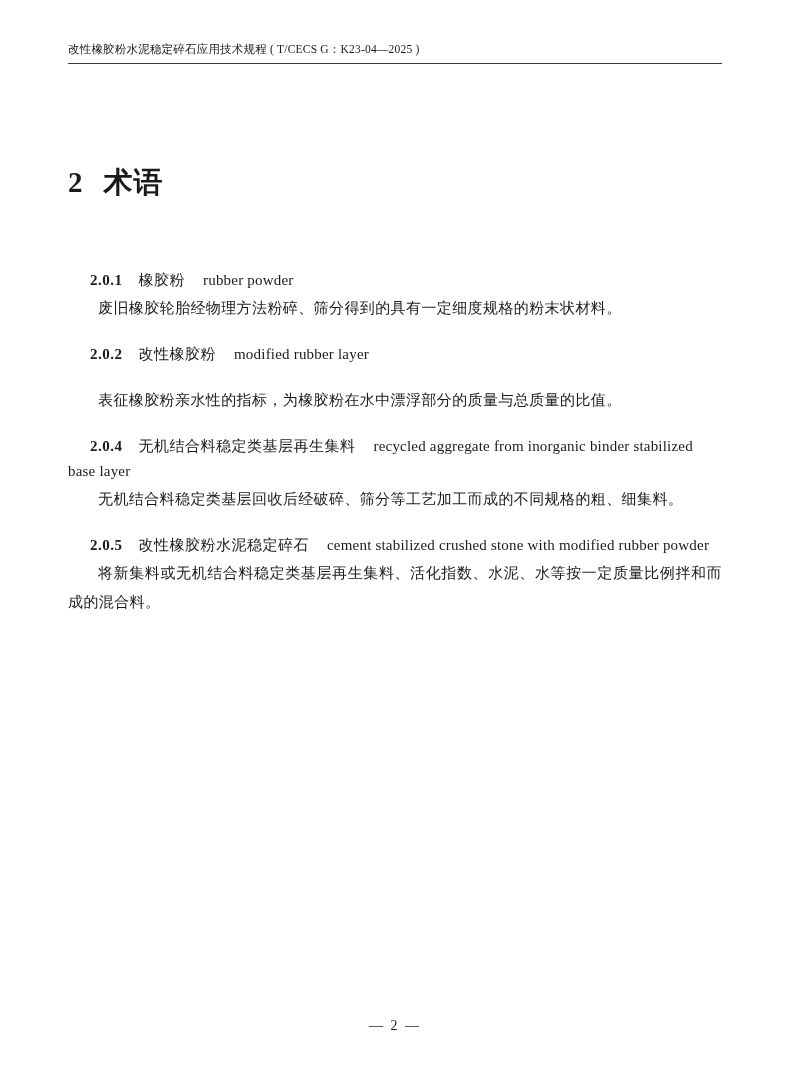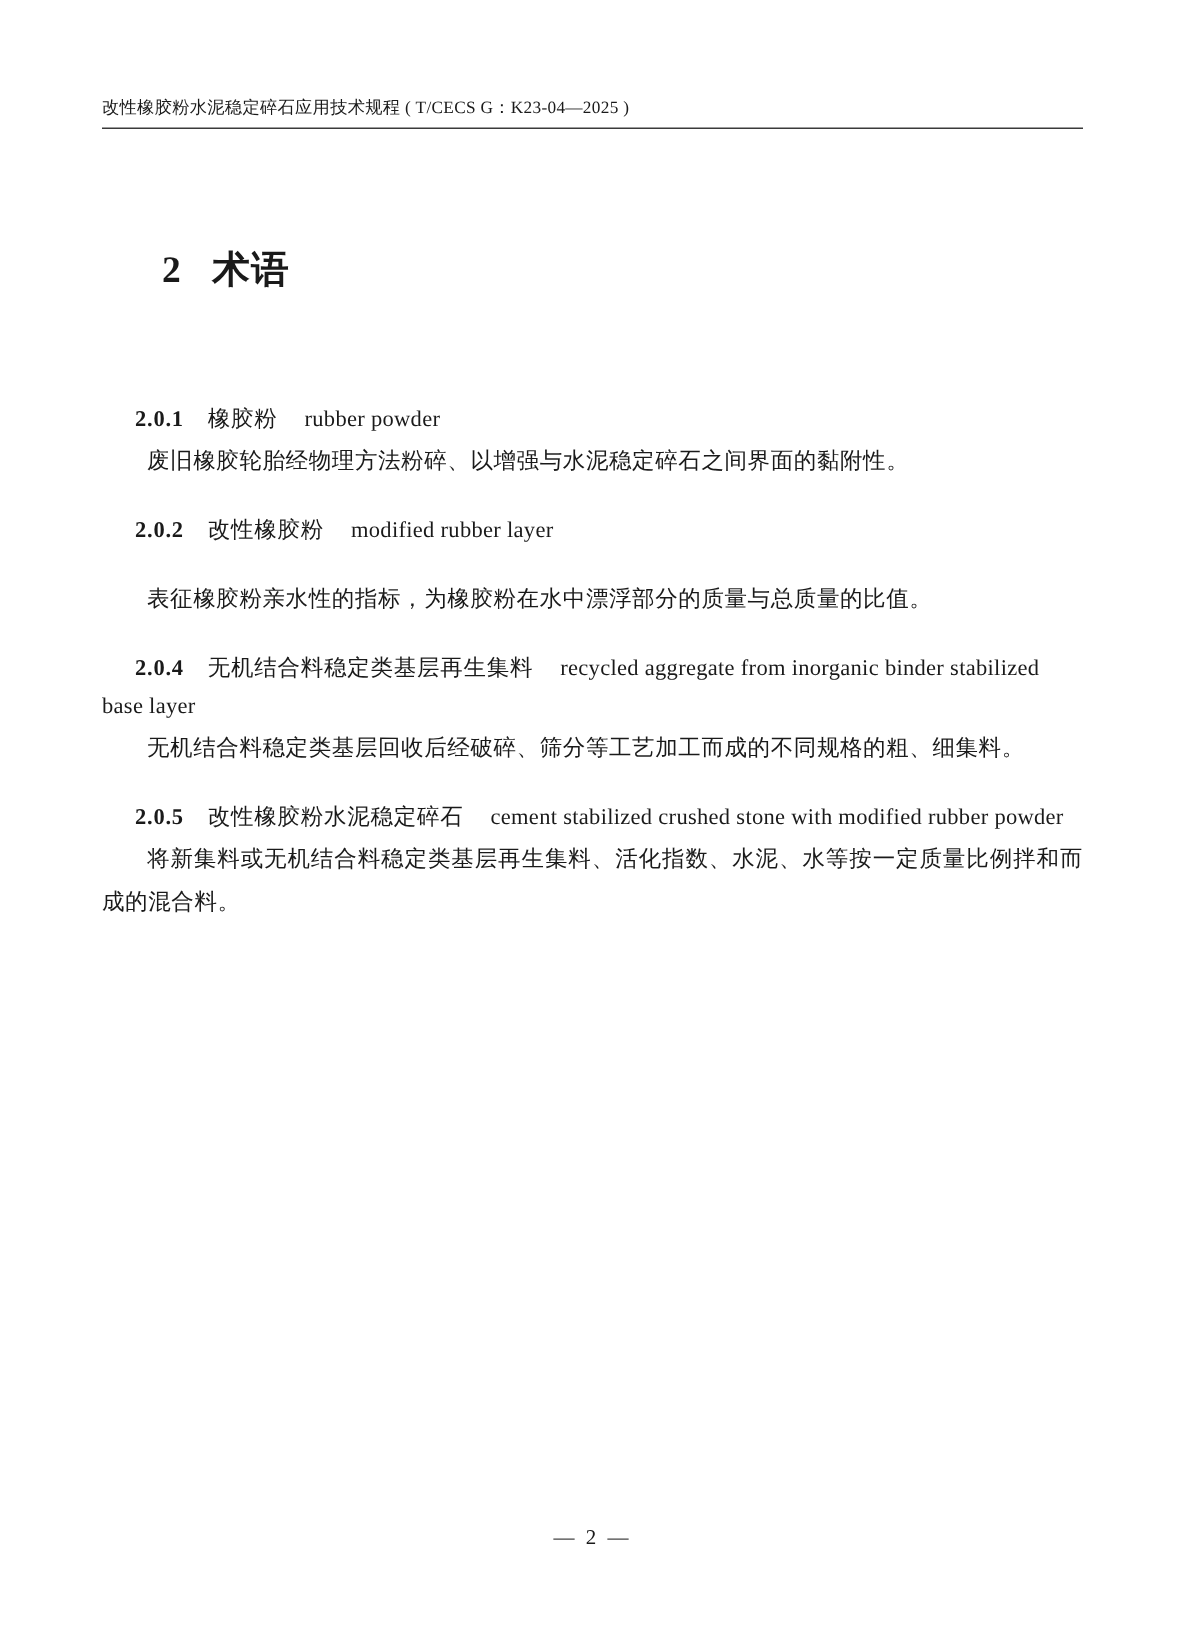--- a/index.html
+++ b/index.html
@@ -17,44 +17,43 @@
   }
   .page {
     position: absolute;
     left: 0; top: 0;
     width: 790px;
     height: 1086px;
   }
   .header {
     position: absolute;
     left: 68px;
-    top: 64px;
+    top: 42px;
     width: 654px;
   }
   .header-text {
     font-size: 11.5px;
     letter-spacing: 0.2px;
     color: #1a1a1a;
     white-space: nowrap;
     font-family: "Liberation Serif", "DejaVu Serif", serif;
   }
   .header-rule {
     margin-top: 6px;
     border-bottom: 1px solid #3a3a3a;
     width: 654px;
   }
   .chapter {
     position: absolute;
     left: 68px;
     top: 163px;
-    font-size: 25px;
+    font-size: 29px;
     font-weight: bold;
     letter-spacing: 1px;
     font-family: "Liberation Serif", "DejaVu Serif", serif;
-    margin-left: 40px;
   }
   .chapter .num {
     margin-right: 20px;
   }
   .content {
     position: absolute;
     left: 68px;
     top: 268px;
     width: 654px;
   }
@@ -113,21 +112,21 @@
   <div class="chapter">
     <span class="num">2</span><span class="ttl">术语</span>
   </div>
 
   <div class="content">
 
     <div class="term">
       <div class="term-head">
         <span class="no">2.0.1</span><span class="cn">橡胶粉</span><span class="en">rubber powder</span>
       </div>
-      <div class="term-body">废旧橡胶轮胎经物理方法粉碎、以增强与水泥稳定碎石之间界面的黏附性。</div>
+      <div class="term-body">废旧橡胶轮胎经物理方法粉碎、筛分得到的具有一定细度规格的粉末状材料。</div>
     </div>
 
     <div class="term">
       <div class="term-head">
         <span class="no">2.0.2</span><span class="cn">改性橡胶粉</span><span class="en">modified rubber layer</span>
       </div>
     </div>
 
     <div class="term">
       <div class="term-body">表征橡胶粉亲水性的指标，为橡胶粉在水中漂浮部分的质量与总质量的比值。</div>

